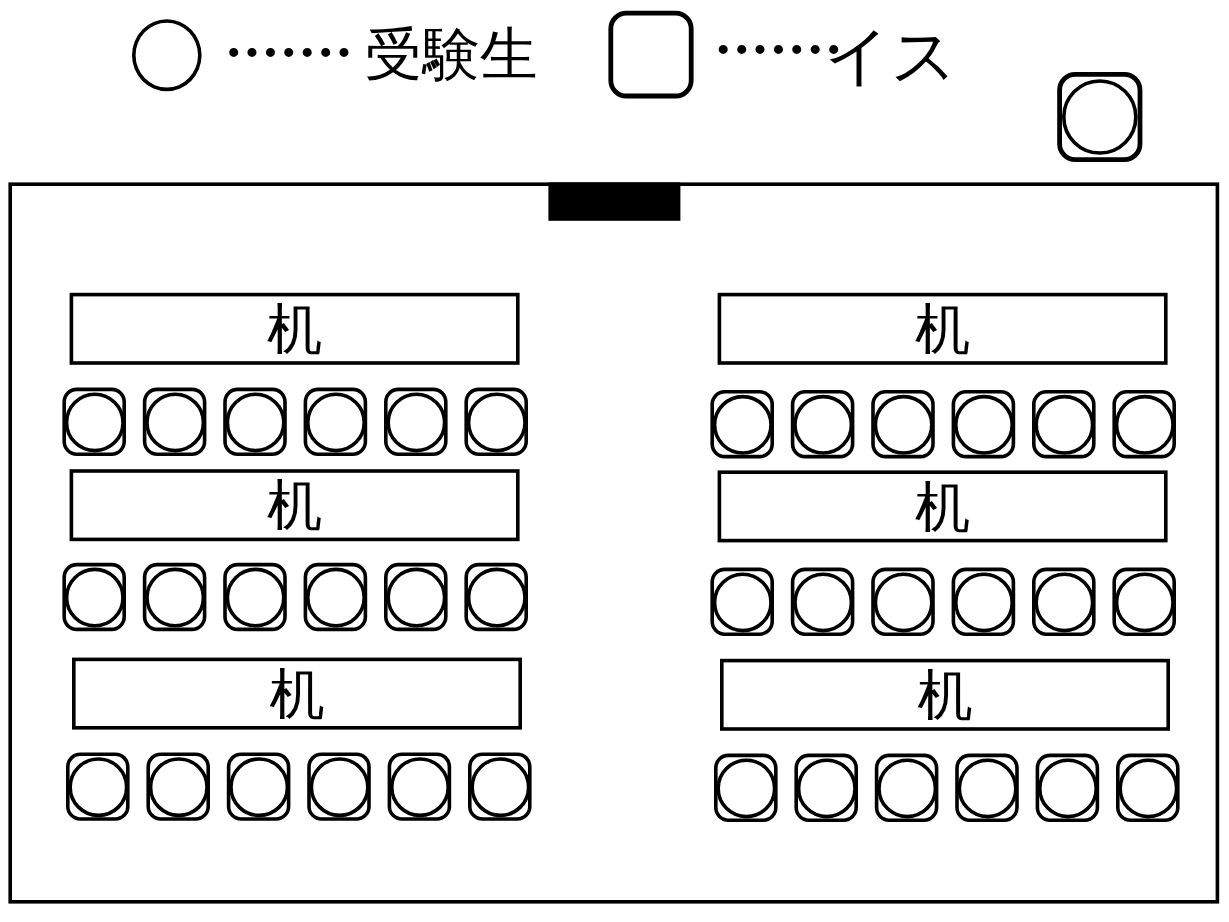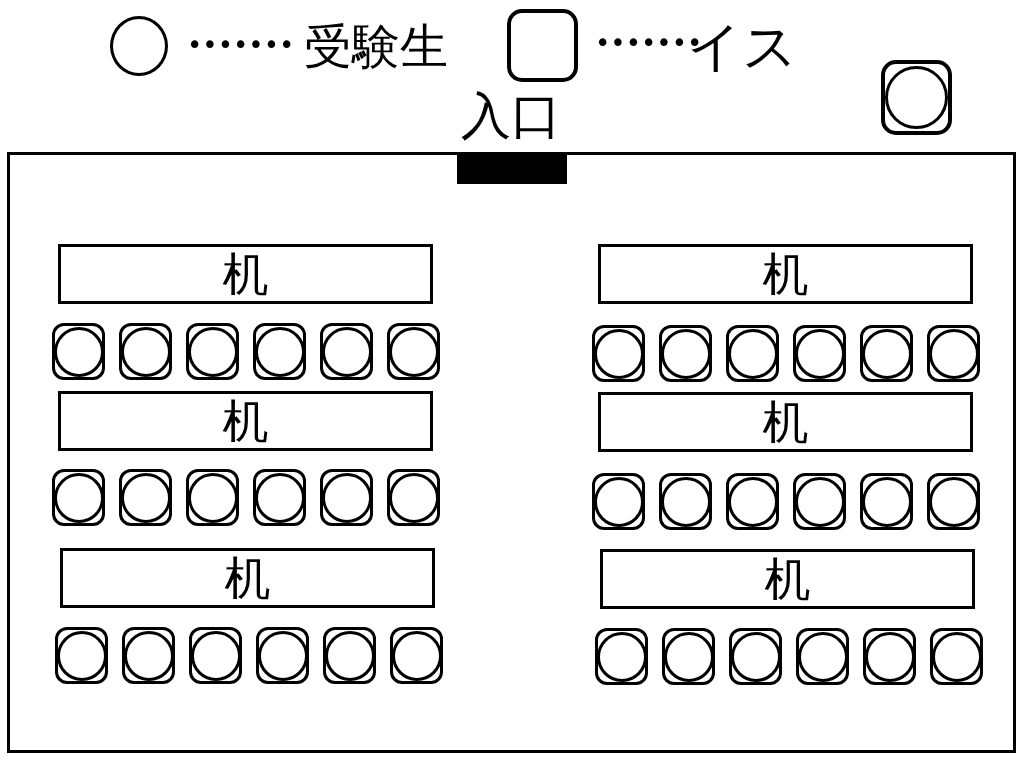--- a/index.html
+++ b/index.html
@@ -149,21 +149,20 @@
 <div class="canvas">
 
   <div class="legend-circle"></div>
   <div class="dots dots-1">•••••••</div>
   <div class="legend-text legend-text-examinee">受験生</div>
 
   <div class="legend-chair"></div>
   <div class="dots dots-2">•••••••</div>
   <div class="legend-text legend-text-chair">イス</div>
 
-  <div class="entrance-label">入口</div>
 
   <div class="proctor-chair">
     <div class="occupant-large"></div>
   </div>
 
   <div class="room">
     <div class="door" style="background:#000000;"></div>
 
     <div class="desk desk-l1">
       <span class="desk-label">机</span>

